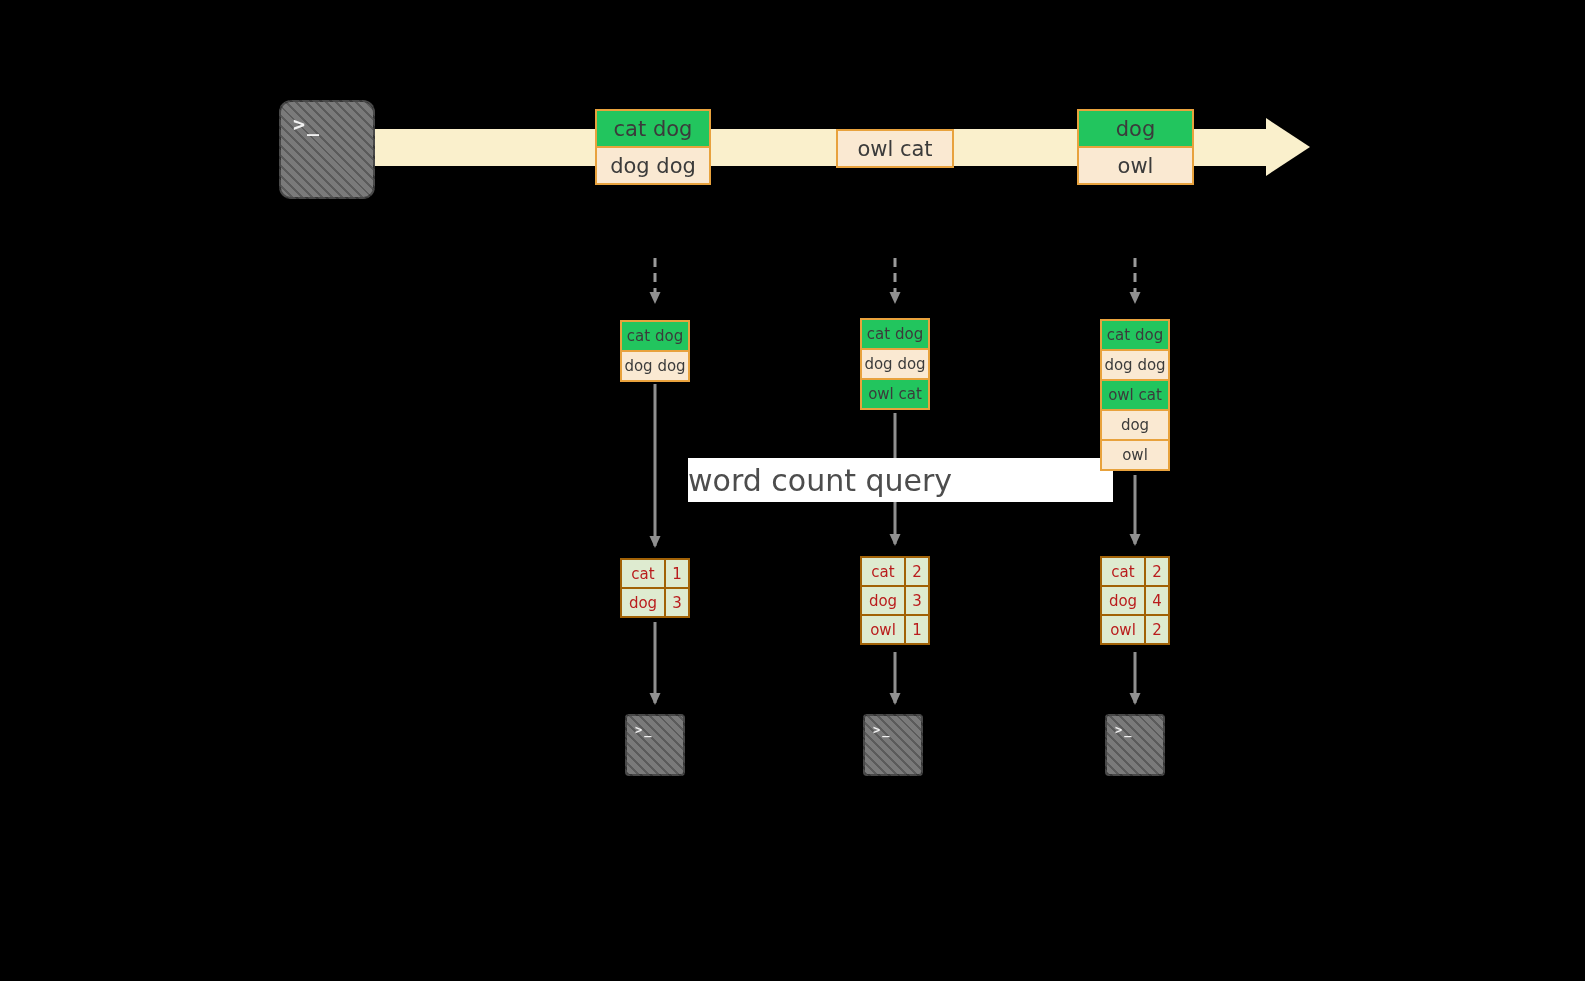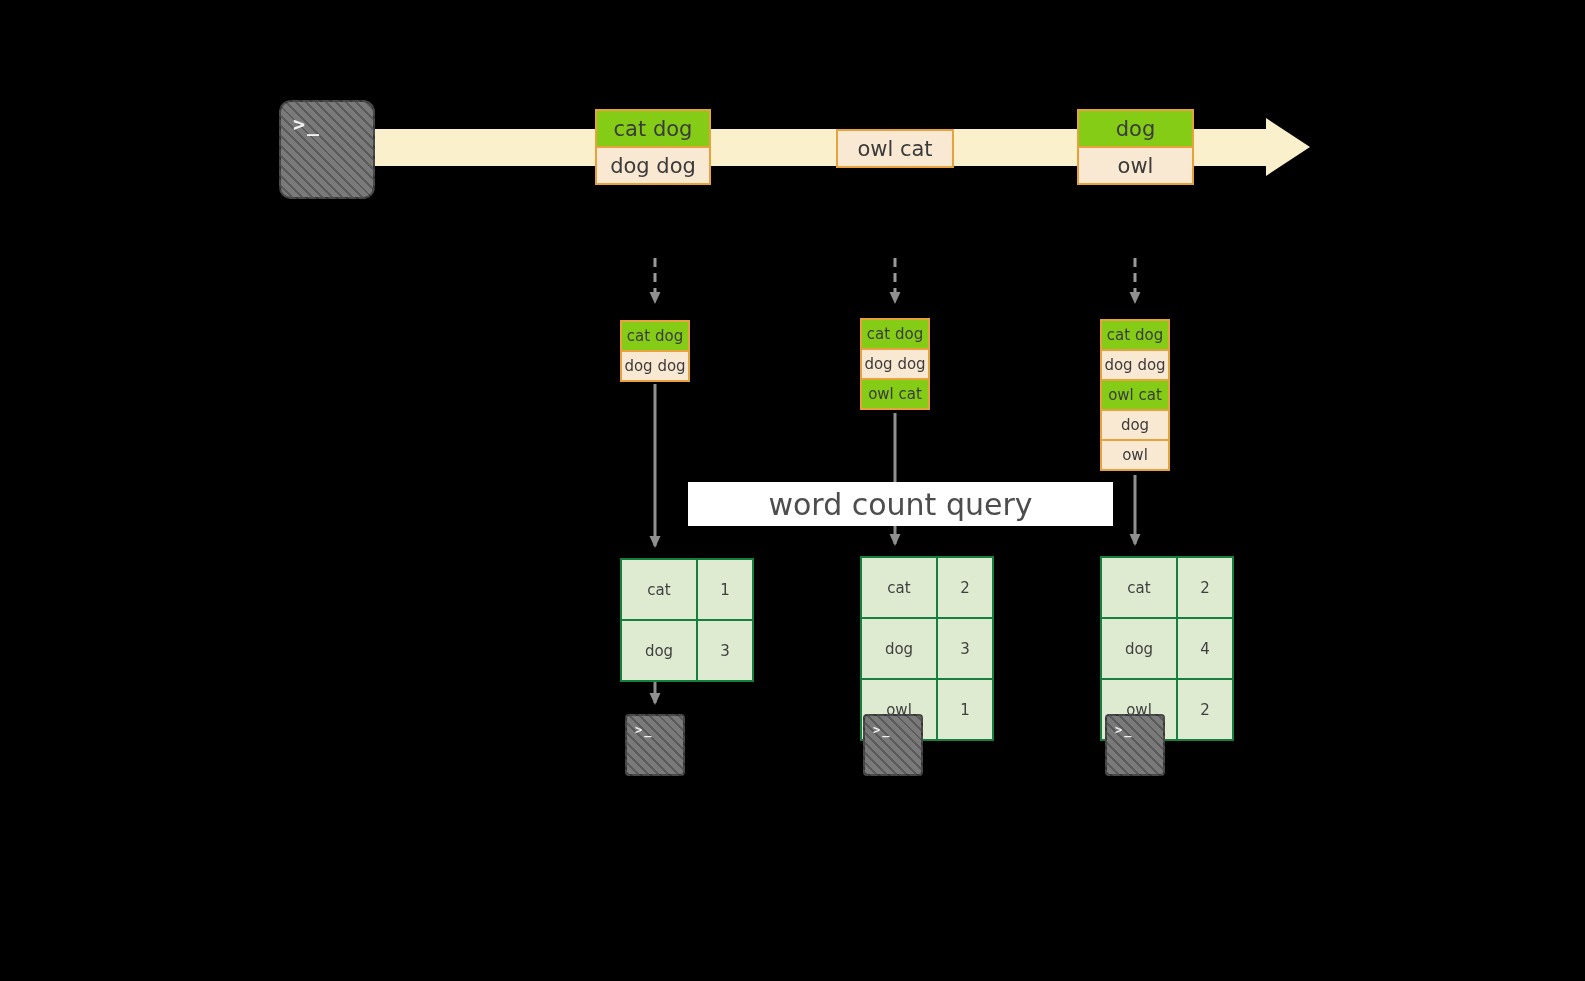--- a/index.html
+++ b/index.html
@@ -41,51 +41,51 @@
     box-sizing: border-box;
     border: 2px solid #E8A23D;
     display: flex;
     align-items: center;
     justify-content: center;
     color: #3b3b3b;
   }
   .batch-row:not(:first-child) { margin-top: -2px; text-align: right; }
   .tl .batch-row { height: 39px; font-size: 21px; }
   .stack .batch-row { height: 32px; font-size: 15px; }
-  .fill-a { background: #84cc16; }
+  .fill-a { background: #22c55e; }
   .fill-b { background: #FAE9D2; }
 
   
   .query-box {
     position: absolute;
-    left: 688px; top: 482px;
+    left: 688px; top: 458px;
     width: 425px; height: 44px;
     background: #ffffff;
     z-index: 2;
     display: flex;
     align-items: center;
-    justify-content: center;
+    justify-content: flex-start;
     font-size: 30px;
     color: #4d4d4d;
   }
 
   
   .wc-table {
     position: absolute;
     border-collapse: collapse;
     z-index: 3;
   }
   .wc-table td {
-    border: 2px solid #15803d;
+    border: 2px solid #a16207;
     background: #DEEBD0;
-    color: #404040;
+    color: #b91c1c;
     font-size: 15px;
     text-align: center;
     height: 27px;
-    padding: 16px;
+    padding: 0;
   }
   .wc-table td.word { width: 42px; }
   .wc-table td.count { width: 22px; }
 
   
   .terminal {
     position: absolute;
     background-color: #7a7a7a;
     background-image: repeating-linear-gradient(
       45deg,

